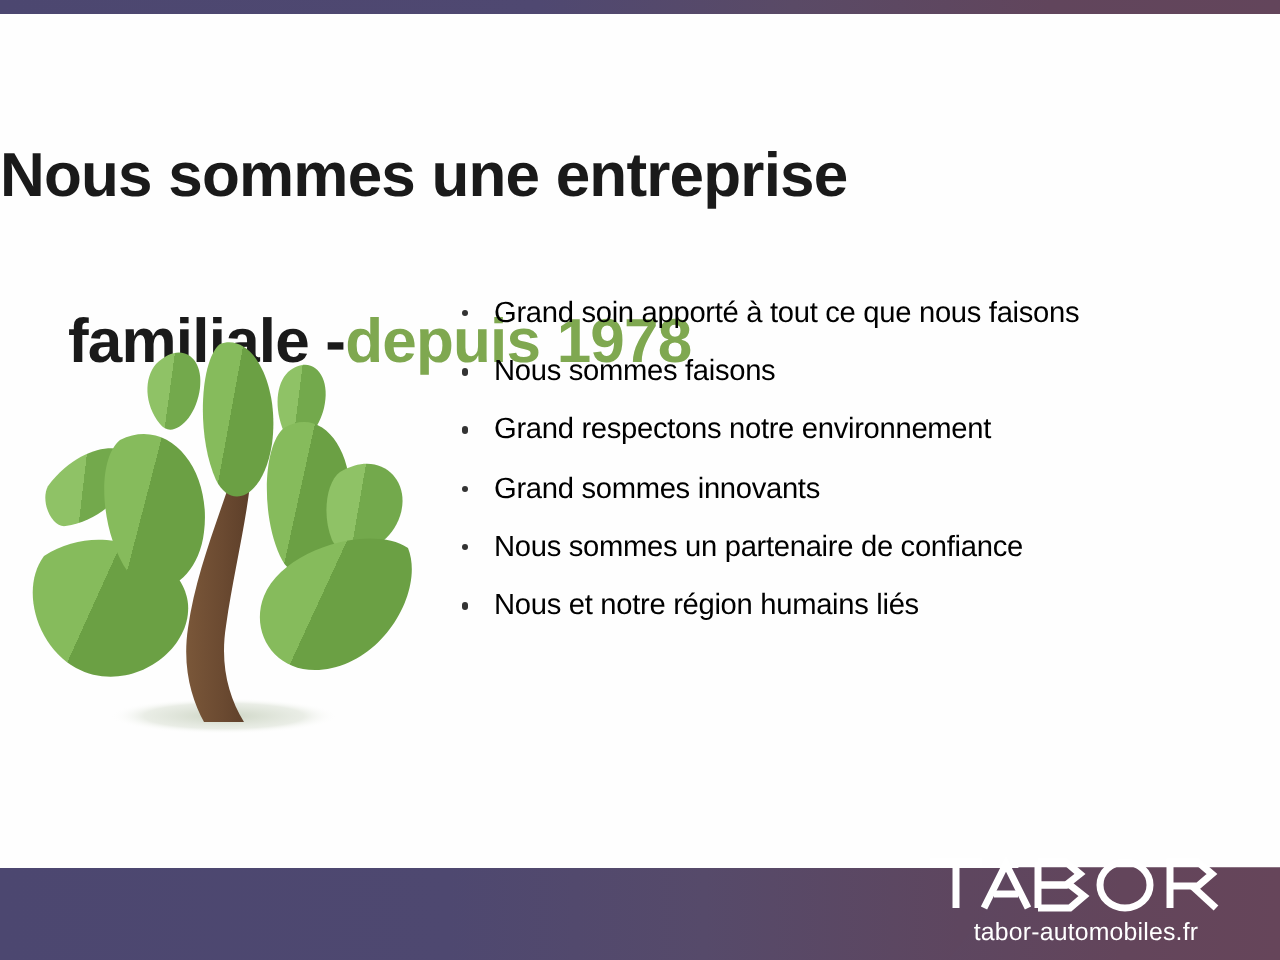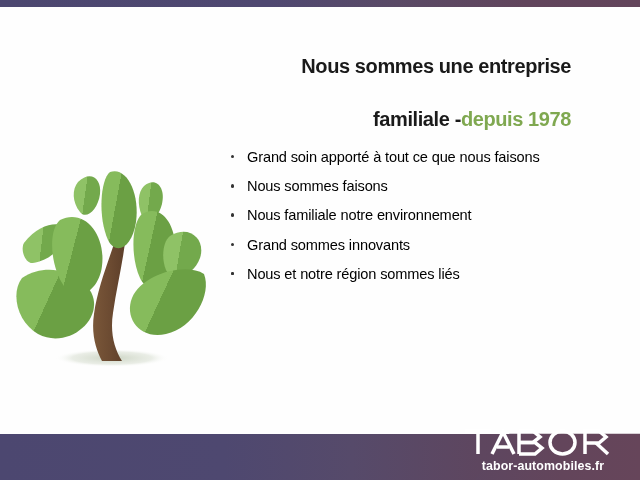--- a/index.html
+++ b/index.html
@@ -33,22 +33,22 @@
     height: 7px;
     background: linear-gradient(to right, #4c4770 0%, #4f4871 42%, #5a4a66 62%, #61455c 82%, #63455b 100%);
   }
 
   
   .headline {
     position: absolute;
     top: 26px;
     left: 0;
     width: 571px;
-    text-align: right;
-    font-size: 20px;
+    text-align: left;
+    font-size: 31px;
     font-weight: bold;
     line-height: 1.33;
     letter-spacing: -0.4px;
     color: #1a1a1a;
     white-space: pre-line;
   }
   .headline .l1 { display: block; }
   .headline .l2 { display: block; padding-left: 34px; }
   .accent { color: #7fa850; }
 
@@ -93,21 +93,20 @@
   }
   .tree svg { display: block; width: 100%; height: 100%; }
 
   
   .footer {
     position: absolute;
     left: 0;
     bottom: 0;
     width: 640px;
     height: 76px;
-    font-weight: bold;
   }
   .footer-band {
     position: absolute;
     left: 0;
     bottom: 0;
     width: 640px;
     height: 46px;
     background: linear-gradient(to right, #4c4770 0%, #4e4870 35%, #564a6a 55%, #5e465f 75%, #63455b 100%);
   }
   .footer-notch {
@@ -204,24 +203,24 @@
         <path d="M156 74 C 176 62, 192 78, 186 96 C 180 114, 158 120, 152 108 C 147 96, 149 79, 156 74 Z" fill="url(#lfB)"></path>
 
         <path d="M190 112 C 198 132, 180 166, 152 172 C 126 178, 110 156, 118 136 C 128 112, 172 100, 190 112 Z" fill="url(#lfA)"></path>
       </g>
     </svg>
   </div>
 
   <ul class="bullets">
     <li><span class="dot"></span><span>Grand soin apporté à tout ce que nous faisons</span></li>
     <li><span class="dot"></span><span>Nous sommes faisons</span></li>
-    <li><span class="dot"></span><span>Nous familiale notre environnement</span></li>
+    <li><span class="dot"></span><span>Grand respectons notre environnement</span></li>
     <li><span class="dot"></span><span>Grand sommes innovants</span></li>
-    <li><span class="dot"></span></li>
-    <li><span class="dot"></span><span>Nous et notre région sommes liés</span></li>
+    <li><span class="dot"></span><span>Nous sommes un partenaire de confiance</span></li>
+    <li><span class="dot"></span><span>Nous et notre région humains liés</span></li>
   </ul>
 
   <div class="footer">
     <div class="footer-band"></div>
     <div class="footer-notch"></div>
 
     <div class="brand">
       <svg class="brand-logo" viewBox="0 0 320 60" xmlns="http://www.w3.org/2000/svg" aria-hidden="true">
         <g fill="none" stroke="#ffffff" stroke-width="7" stroke-linecap="butt">
 

